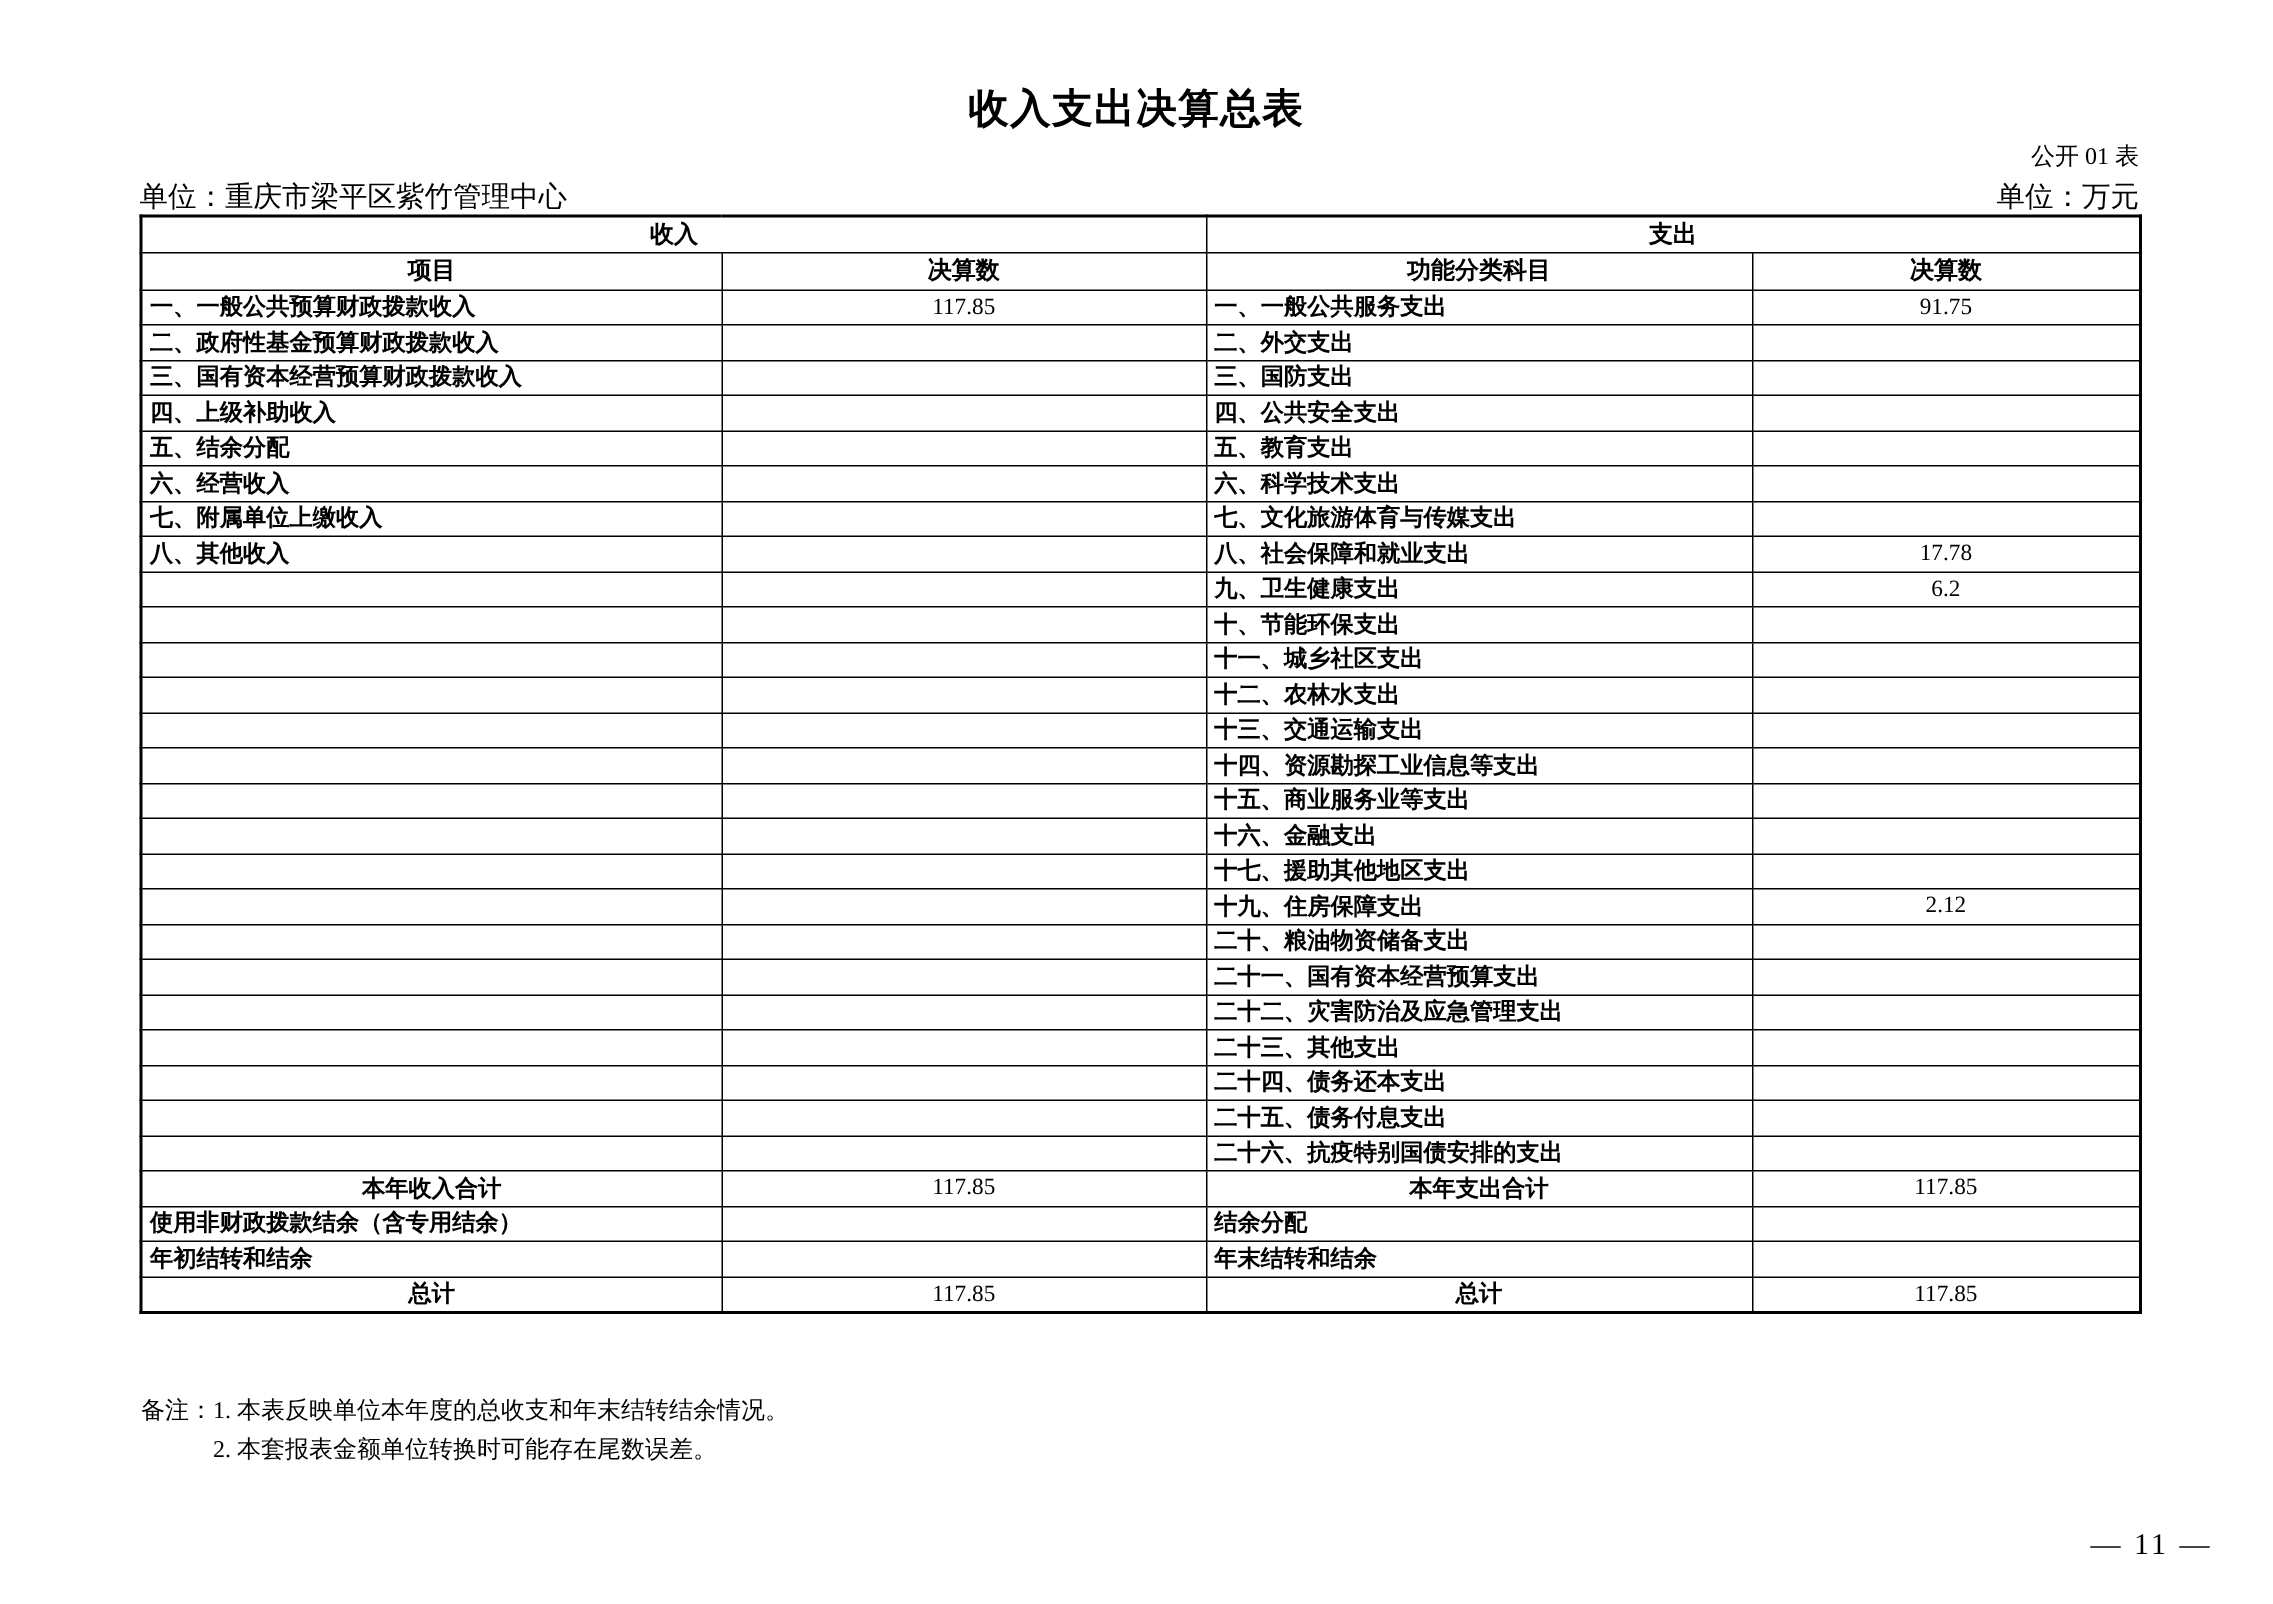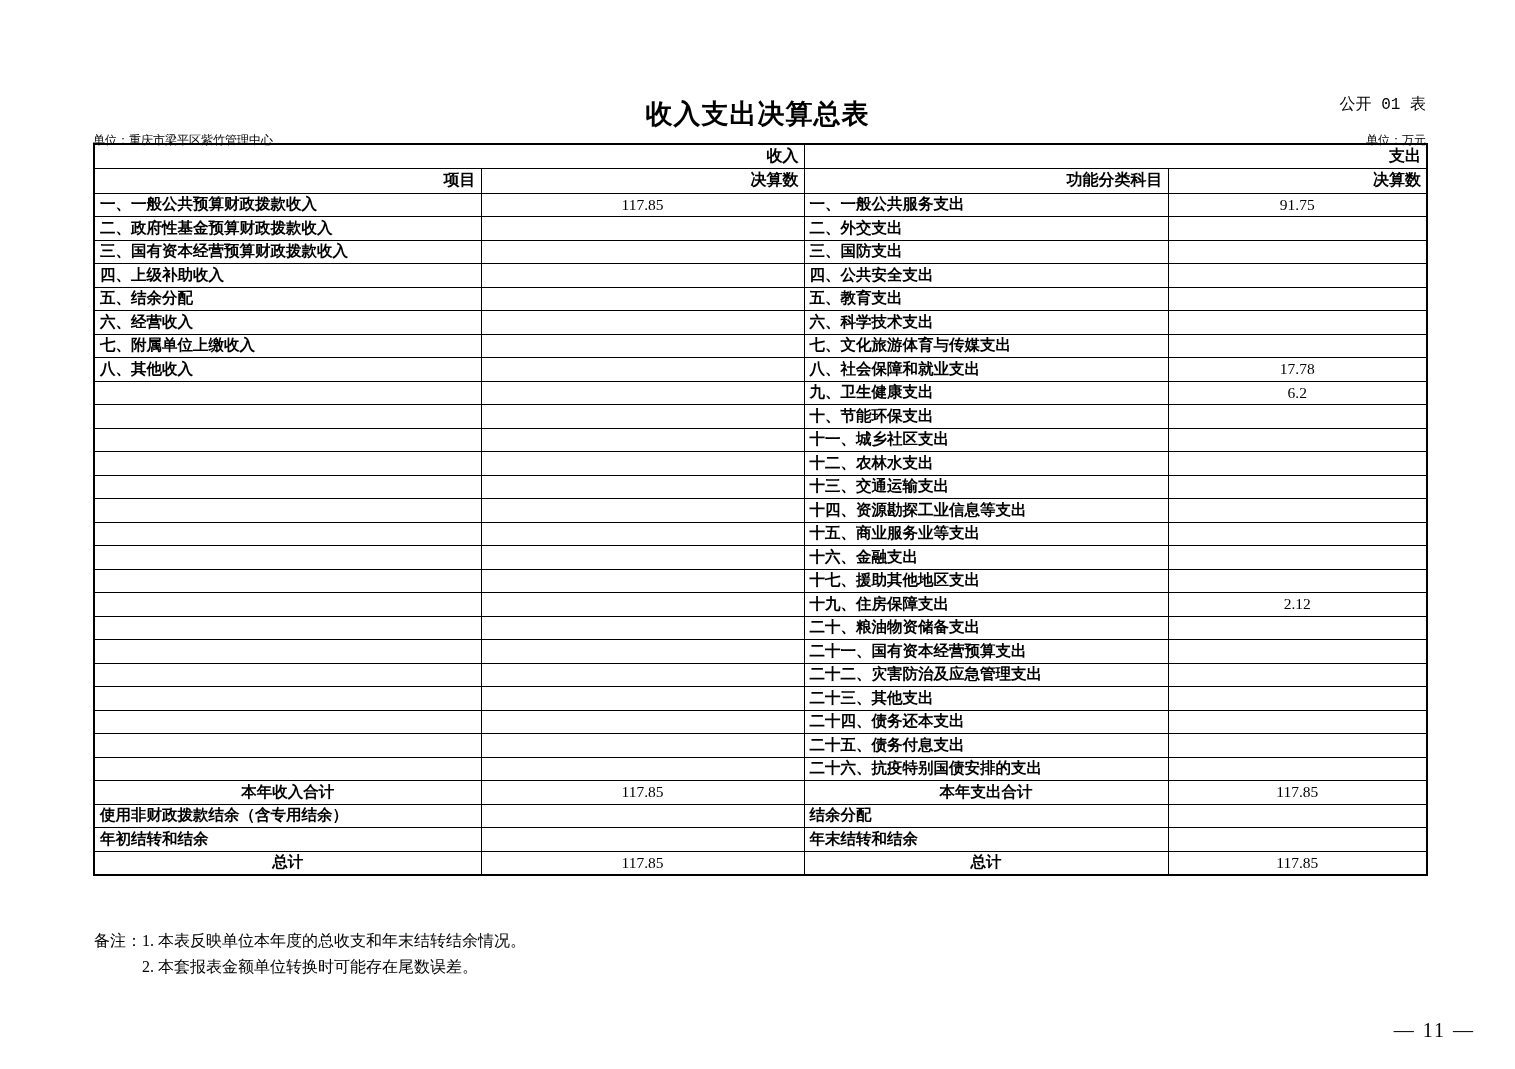--- a/index.html
+++ b/index.html
@@ -9,47 +9,46 @@
     background: #ffffff; color: #000000;
     font-family: "Liberation Serif", "DejaVu Serif", serif;
     position: relative; overflow: hidden;
   }
   .page { position: relative; width: 1515px; height: 1069px; }
 
   .doc-title {
     position: absolute; top: 54px; left: 0; width: 100%;
     text-align: center; font-size: 27px; font-weight: bold;
     letter-spacing: 1px;
-    margin-top: 42px;
   }
   .table-code {
     position: absolute; top: 94px; left: 93px; width: 1333px;
-    text-align: right; font-size: 16px; font-family: Liberation Mono, monospace;
+    text-align: right; font-size: 16px;
   }
   .unit-row {
-    position: absolute; top: 132px; left: 93px; width: 1333px;
-    display: flex; justify-content: space-between; font-size: 12px;
+    position: absolute; top: 118px; left: 93px; width: 1333px;
+    display: flex; justify-content: space-between; font-size: 19px;
   }
 
   table.budget {
     position: absolute; top: 143px; left: 93px; width: 1333px;
     border-collapse: collapse; table-layout: fixed;
     border: 2px solid #000;
   }
   table.budget th, table.budget td {
     border: 1px solid #000;
     padding: 0 5px;
     font-size: 15.5px;
     vertical-align: middle;
     overflow: hidden; white-space: nowrap;
   }
   table.budget thead tr { height: 24.5px; }
   table.budget tbody tr { height: 23.5px; }
   table.budget thead th {
-    font-weight: bold; text-align: right; font-size: 16px;
+    font-weight: bold; text-align: center; font-size: 16px;
   }
   td.item  { font-weight: bold; text-align: left; }
   td.item.center { text-align: center; }
   td.amt   { font-weight: normal; text-align: center; }
 
   .notes {
     position: absolute; top: 928px; left: 94px;
     font-size: 16px; line-height: 26px;
   }
   .note-line { white-space: pre; }

